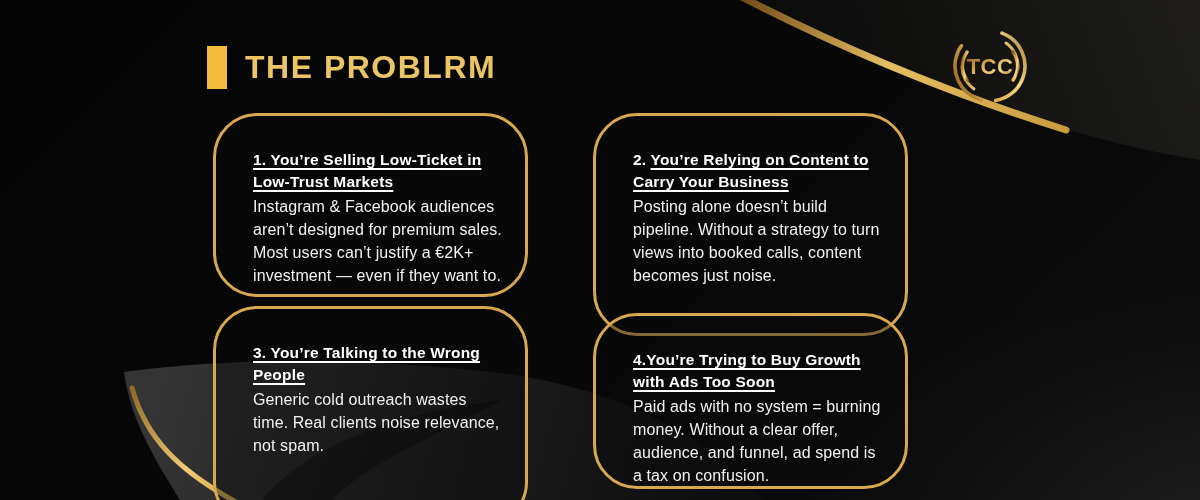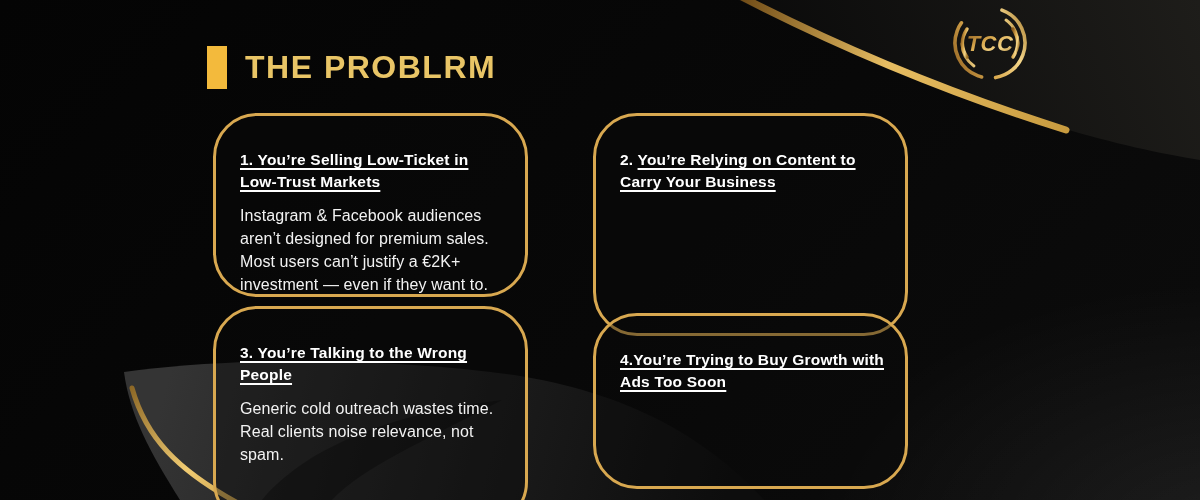--- a/index.html
+++ b/index.html
@@ -36,51 +36,51 @@
     margin: 0;
     font-size: 32px;
     line-height: 43px;
     font-weight: 800;
     letter-spacing: 1.5px;
     color: #E9C566;
     white-space: nowrap;
   }
   .logo-wrap {
     position: absolute;
-    left: 947px; top: 0;
-    width: 86px; height: 86px; font-style: italic;
+    left: 947px; top: 23px;
+    width: 86px; height: 86px;
   }
   .card {
     position: absolute;
     width: 315px;
     box-sizing: border-box;
     border: 3px solid #D8A850;
     border-radius: 44px;
     background: rgba(9,9,9,0.40);
-    padding: 33px 20px 20px 24px;
+    padding: 33px 20px 20px 37px;
   }
   .card-1 { left: 213px; top: 113px; height: 184px; }
   .card-2 { left: 593px; top: 113px; height: 223px; }
   .card-3 { left: 213px; top: 306px; height: 220px; }
   .card-4 { left: 593px; top: 313px; height: 176px; }
   .card-heading {
     color: #FFFFFF;
     font-size: 15.5px;
     font-weight: 700;
     line-height: 1.42;
     letter-spacing: 0.2px;
   }
   .card-heading .hu {
     text-decoration: underline;
     text-decoration-thickness: 2px;
     text-underline-offset: 3px;
   }
   .card-heading .hp { text-decoration: none; }
   .card-body {
-    margin-top: 12px;
+    margin-top: 3px;
     color: #F2F2F2;
     font-size: 16px;
     font-weight: 400;
     line-height: 1.43;
     letter-spacing: 0.1px;
   }
 </style>
 </head>
 <body>
 
@@ -150,25 +150,27 @@
 
   <div>
 
     <div class="card card-1">
       <div class="card-heading"><span class="hp"></span><span class="hu">1. You’re Selling Low-Ticket in Low-Trust Markets</span></div>
       <div class="card-body">Instagram &amp; Facebook audiences aren’t designed for premium sales. Most users can’t justify a €2K+ investment — even if they want to.</div>
     </div>
 
     <div class="card card-2">
       <div class="card-heading"><span class="hp">2. </span><span class="hu">You’re Relying on Content to Carry Your Business</span></div>
+      <div class="card-body"> Posting alone doesn’t build pipeline. Without a strategy to turn views into booked calls, content becomes just noise.</div>
     </div>
 
     <div class="card card-3">
       <div class="card-heading"><span class="hp"></span><span class="hu">3. You’re Talking to the Wrong People</span></div>
       <div class="card-body">Generic cold outreach wastes time. Real clients noise relevance, not spam.</div>
     </div>
 
     <div class="card card-4">
       <div class="card-heading"><span class="hp"></span><span class="hu">4.You’re Trying to Buy Growth with Ads Too Soon</span></div>
+      <div class="card-body">Paid ads with no system = burning money. Without a clear offer, audience, and funnel, ad spend is a tax on confusion.</div>
     </div>
 
   </div>
 </div>
 
 </body></html>

